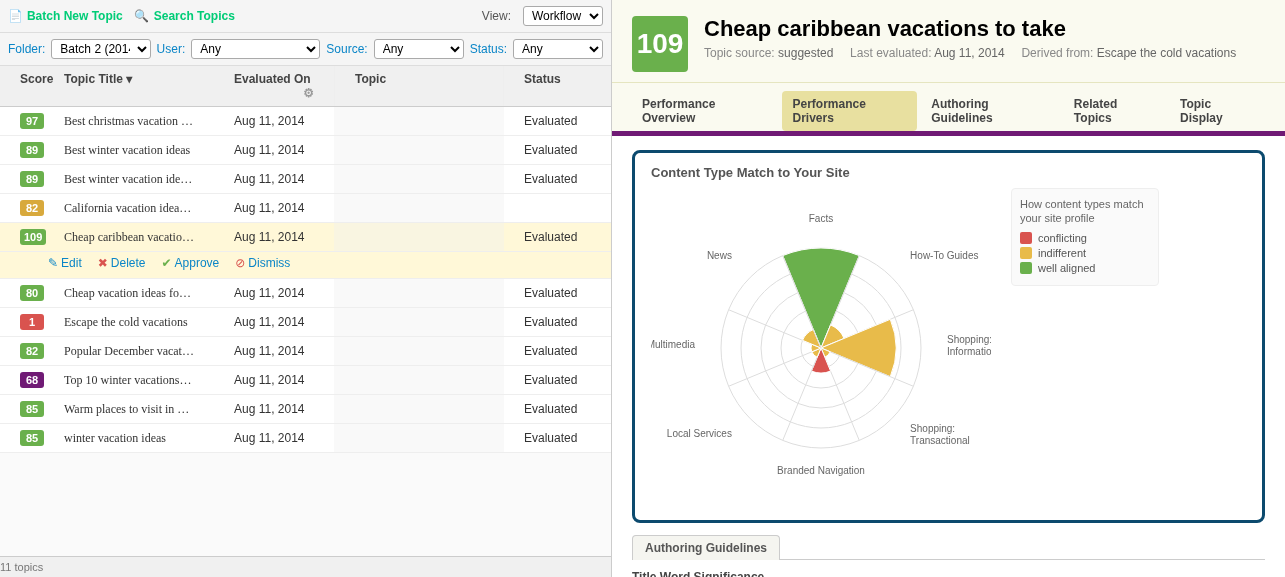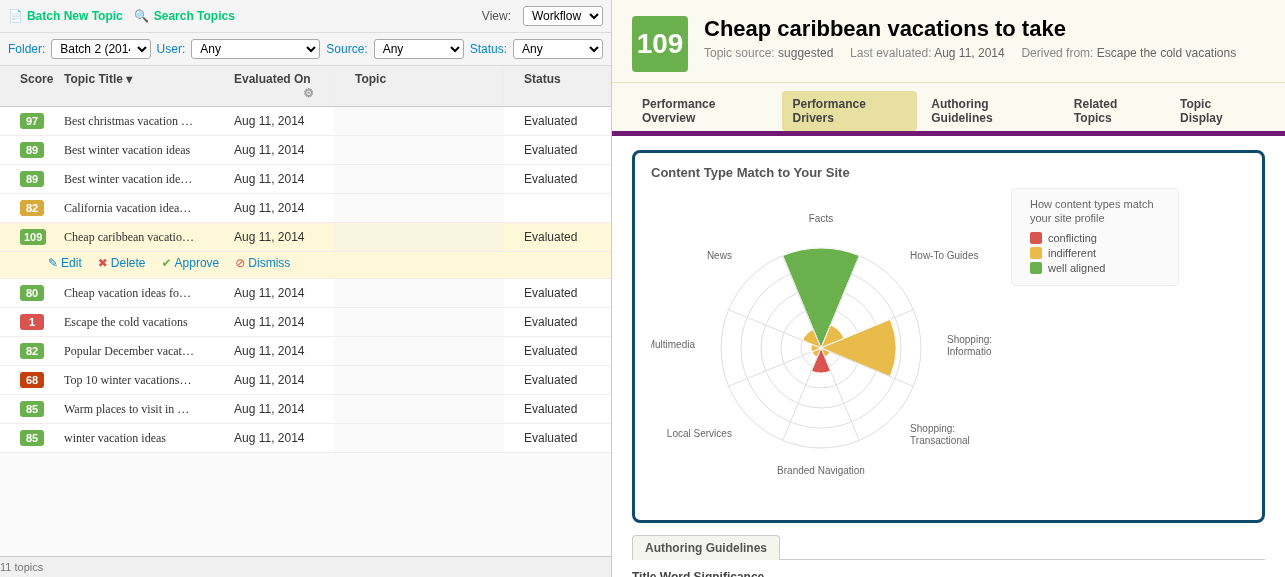--- a/index.html
+++ b/index.html
@@ -58,21 +58,21 @@
 .tab { padding: 6px 10px; color: #444; cursor: pointer; font-weight: bold; font-size: 12px; }
 .tab.active { background: #e8e0a0; border-radius: 4px; }
 .tab-right { margin-left: auto; }
 
 
 .detail-body { flex: 1; overflow-y: auto; padding: 14px 20px; }
 .chart-card { border: 3px solid #0c4a6e; border-radius: 8px; padding: 12px 16px; margin-bottom: 12px; }
 .chart-title { font-weight: bold; color: #555; margin-bottom: 8px; font-size: 13px; }
 .chart-wrap { display: flex; gap: 20px; }
 .radar { flex: 0 0 340px; }
-.legend-box { border: 1px solid #eee; border-radius: 4px; padding: 8px 18px; align-self: flex-start; font-size: 11px; background: #fafafa; }
+.legend-box { border: 1px solid #eee; border-radius: 4px; padding: 8px 8px; align-self: flex-start; font-size: 11px; background: #fafafa; }
 .legend-box .lhead { color: #666; margin-bottom: 6px; font-size: 11px; line-height: 1.3; max-width: 130px; }
 .legend-item { display: flex; align-items: center; gap: 6px; margin: 3px 0; color: #555; }
 .swatch { width: 12px; height: 12px; border-radius: 2px; }
 
 .section-tab { display: inline-block; border: 1px solid #ccc; border-bottom: none; padding: 5px 12px; background: #f5f5f0; border-radius: 4px 4px 0 0; color: #555; font-weight: bold; }
 .section-body { border-top: 1px solid #ccc; padding-top: 10px; margin-top: -1px; }
 .sig-title { font-weight: bold; color: #444; margin-bottom: 4px; }
 
 .icon-sm { font-size: 12px; }
 </style>
@@ -170,21 +170,21 @@
         <div class="td col-status">Evaluated</div>
       </div>
       <div class="trow">
         <div class="td col-score"><span class="score-badge" style="background:#6ab04c">82</span></div>
         <div class="td col-title-cell">Popular December vacation id…</div>
         <div class="td col-eval">Aug 11, 2014</div>
         <div class="td col-user-cell"></div>
         <div class="td col-status">Evaluated</div>
       </div>
       <div class="trow">
-        <div class="td col-score"><span class="score-badge" style="background:#c2410c">68</span></div>
+        <div class="td col-score"><span class="score-badge" style="background:#701a75">68</span></div>
         <div class="td col-title-cell">Top 10 winter vacations to get …</div>
         <div class="td col-eval">Aug 11, 2014</div>
         <div class="td col-user-cell"></div>
         <div class="td col-status">Evaluated</div>
       </div>
       <div class="trow">
         <div class="td col-score"><span class="score-badge" style="background:#6ab04c">85</span></div>
         <div class="td col-title-cell">Warm places to visit in decem…</div>
         <div class="td col-eval">Aug 11, 2014</div>
         <div class="td col-user-cell"></div>

